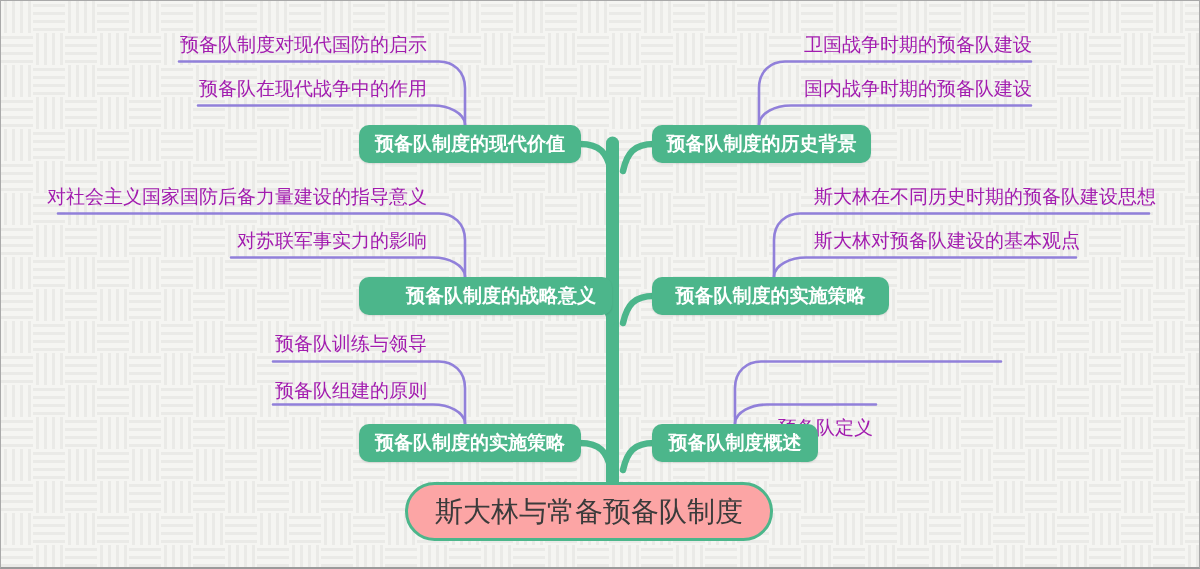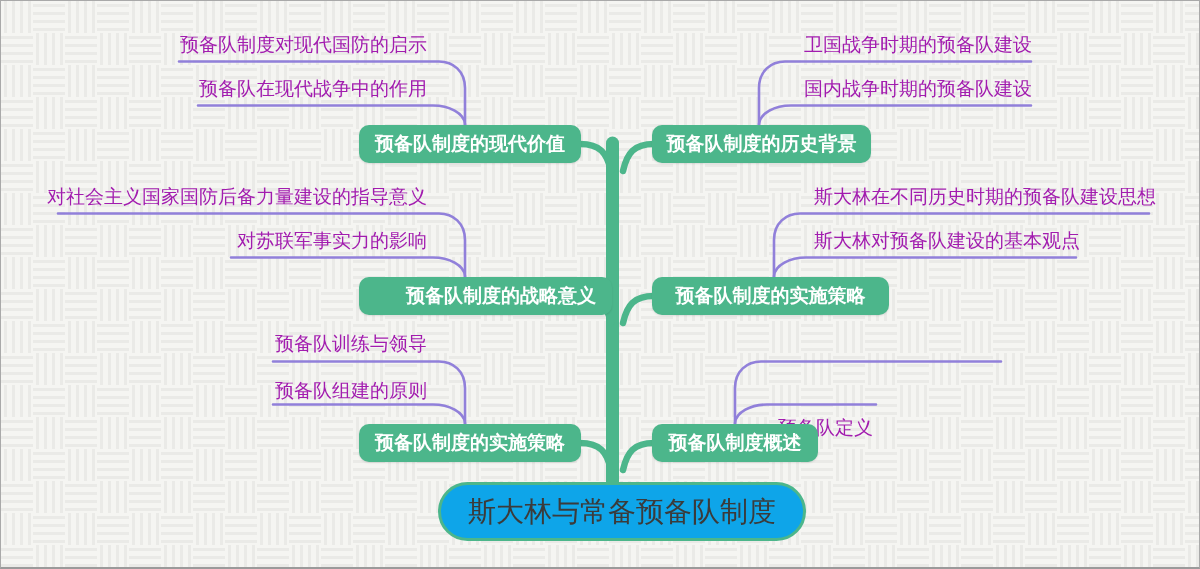--- a/index.html
+++ b/index.html
@@ -27,23 +27,23 @@
     display:flex;align-items:center;justify-content:center;
     background:#4cb68b;
     border-radius:10px;
     color:#ffffff;font-size:19px;font-weight:bold;
     white-space:nowrap;
     z-index:4;
     box-shadow:0 1px 2px rgba(0,0,0,.10);
   }
   #root{
     position:absolute;
-    left:437px;top:481px;width:368px;height:59px;
+    left:404px;top:481px;width:368px;height:59px;
     box-sizing:border-box;
-    background:#0ea5e9;
+    background:#fca5a5;
     border:3px solid #4cb68b;
     border-radius:30px;
     display:flex;align-items:center;justify-content:center;
     font-size:28px;color:#3b3b3b;
     white-space:nowrap;
     z-index:5;
   }
 </style>
 </head>
 <body>

